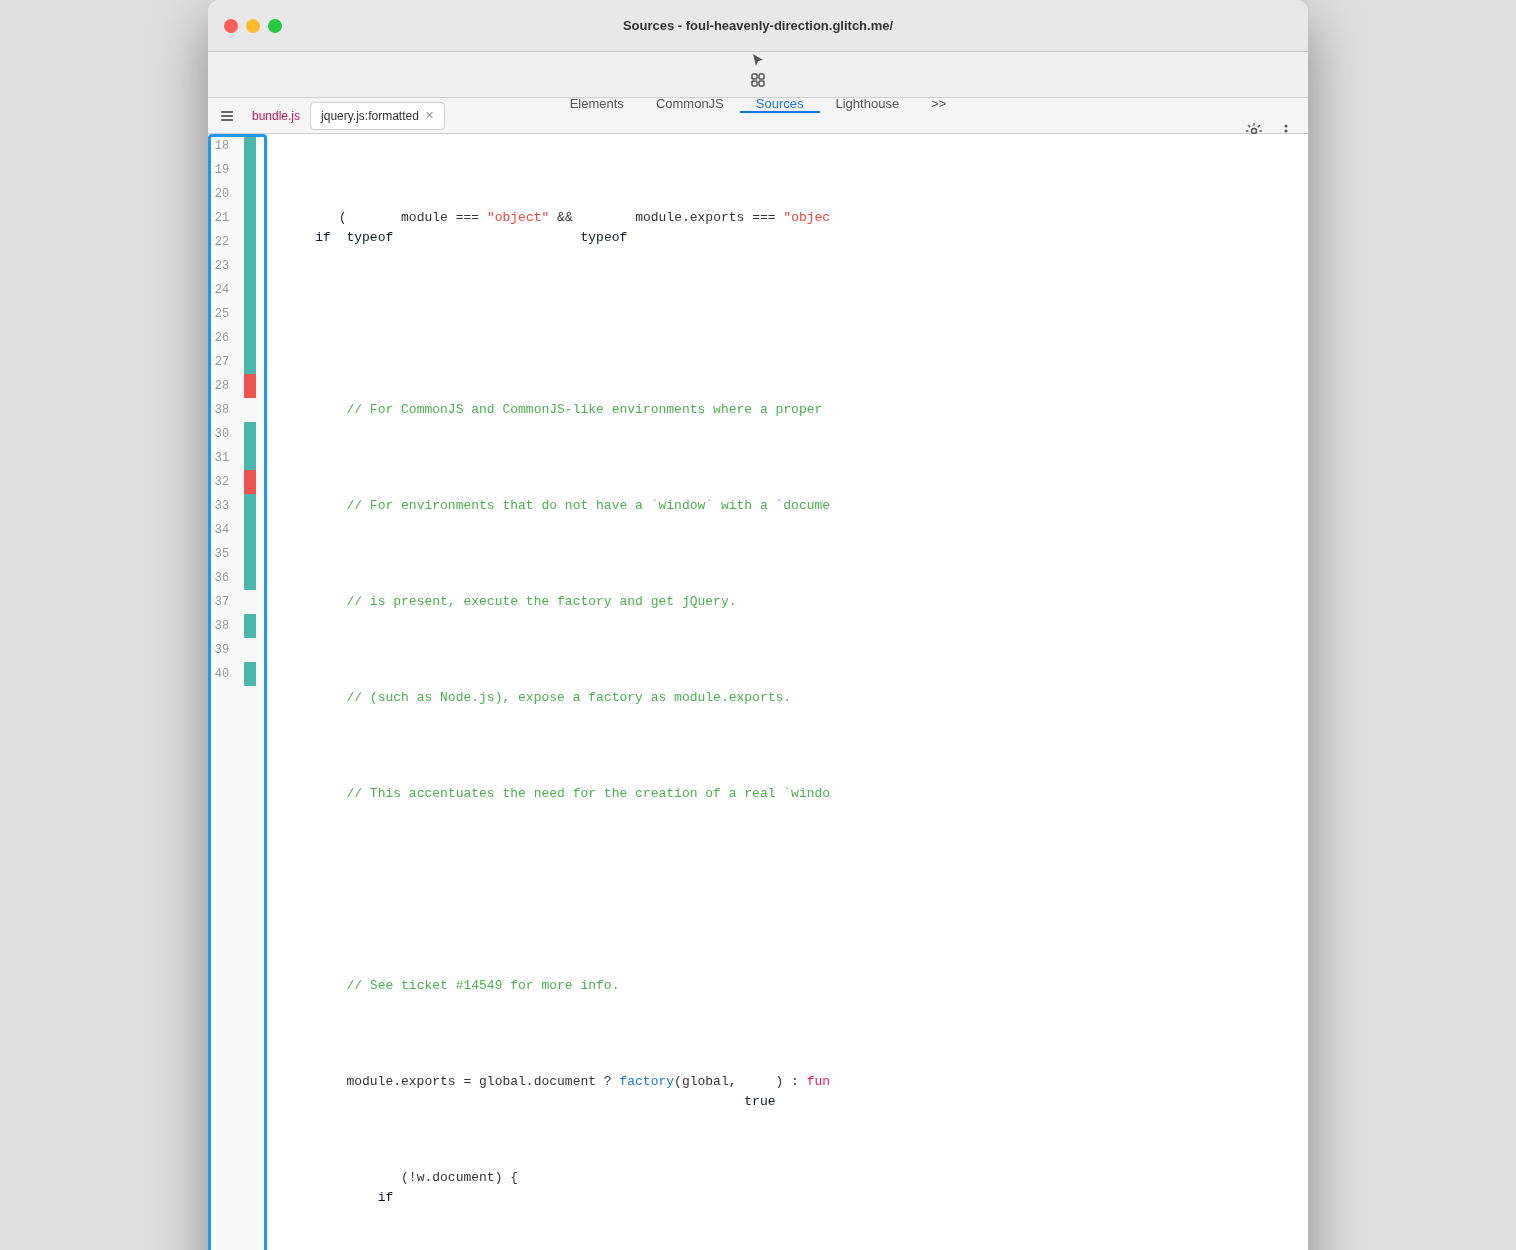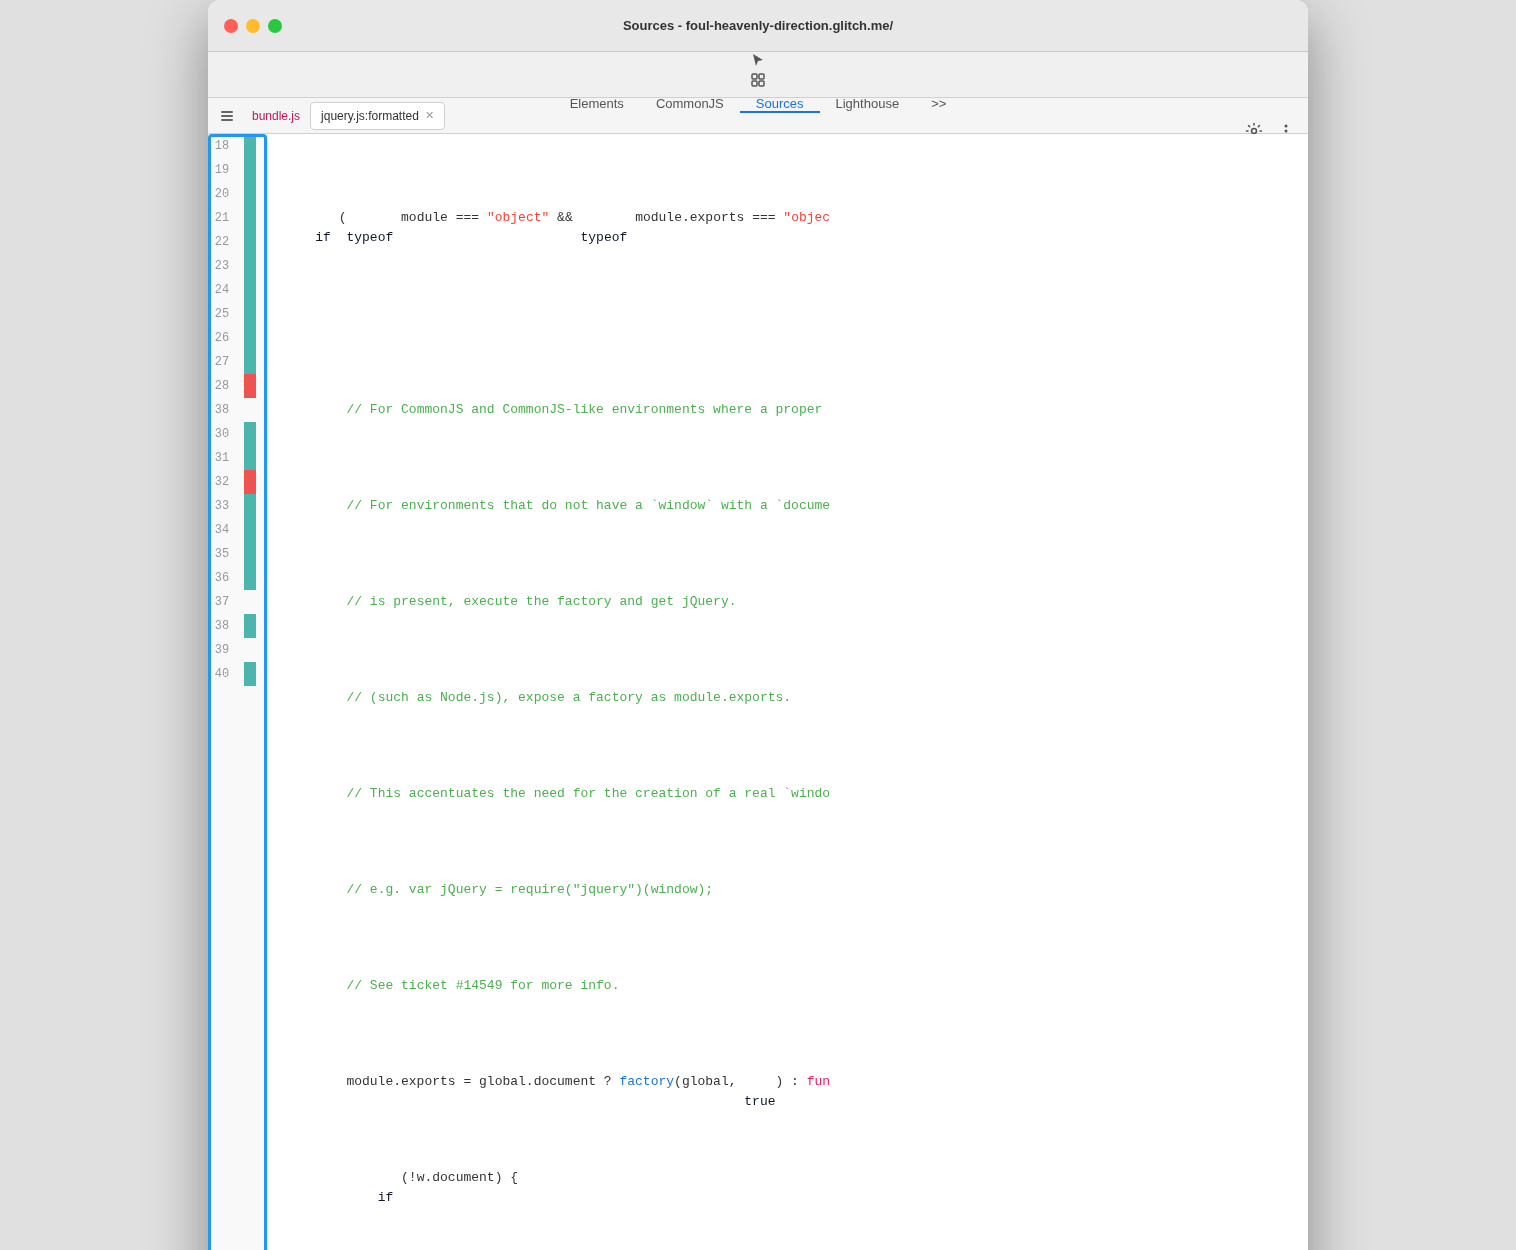--- a/index.html
+++ b/index.html
@@ -461,21 +461,21 @@
 
       <div class="code-line">
         <span class="plain">&nbsp;&nbsp;&nbsp;&nbsp;&nbsp;&nbsp;&nbsp;&nbsp;</span><span class="comment">// (such as Node.js), expose a factory as module.exports.</span>
       </div>
 
       <div class="code-line">
         <span class="plain">&nbsp;&nbsp;&nbsp;&nbsp;&nbsp;&nbsp;&nbsp;&nbsp;</span><span class="comment">// This accentuates the need for the creation of a real `windo</span>
       </div>
 
       <div class="code-line">
-        <span class="plain">&nbsp;&nbsp;&nbsp;&nbsp;&nbsp;&nbsp;&nbsp;&nbsp;</span><span class="comment">// e.g. var jQuery = require("jquery")(window);</span>
+        <span class="plain">&nbsp;&nbsp;&nbsp;&nbsp;&nbsp;&nbsp;&nbsp;&nbsp;</span>
       </div>
 
       <div class="code-line">
         <span class="plain">&nbsp;&nbsp;&nbsp;&nbsp;&nbsp;&nbsp;&nbsp;&nbsp;</span><span class="comment">// See ticket #14549 for more info.</span>
       </div>
 
       <div class="code-line">
         <span class="plain">&nbsp;&nbsp;&nbsp;&nbsp;&nbsp;&nbsp;&nbsp;&nbsp;module.exports = global.document ? </span><span class="fn">factory</span><span class="plain">(global, </span><span class="kw">true</span><span class="plain">) : </span><span class="pink">fun</span>
       </div>
 

